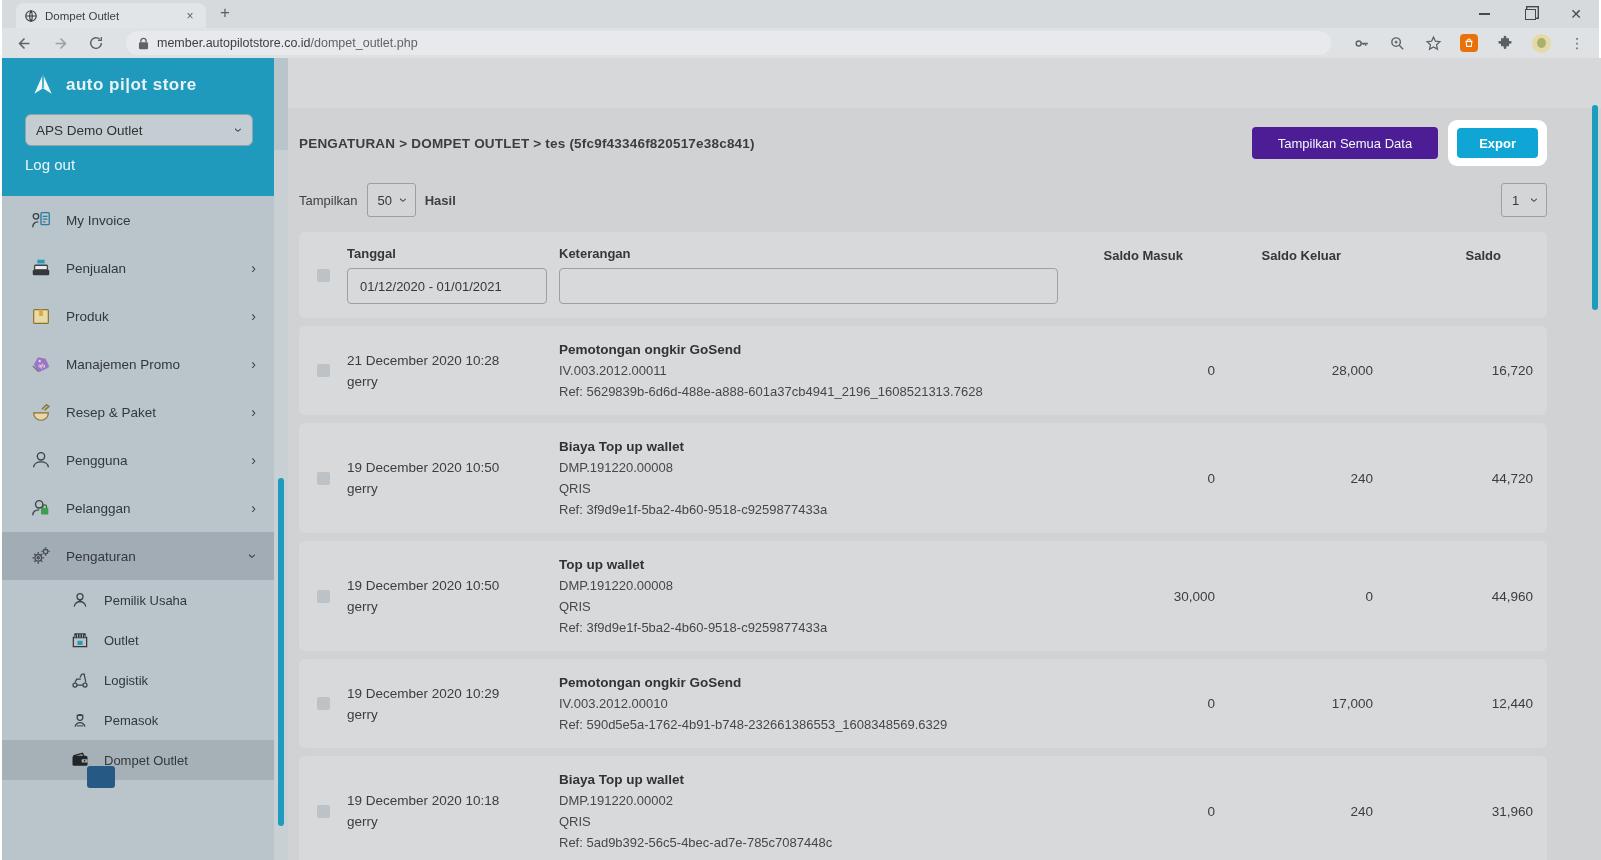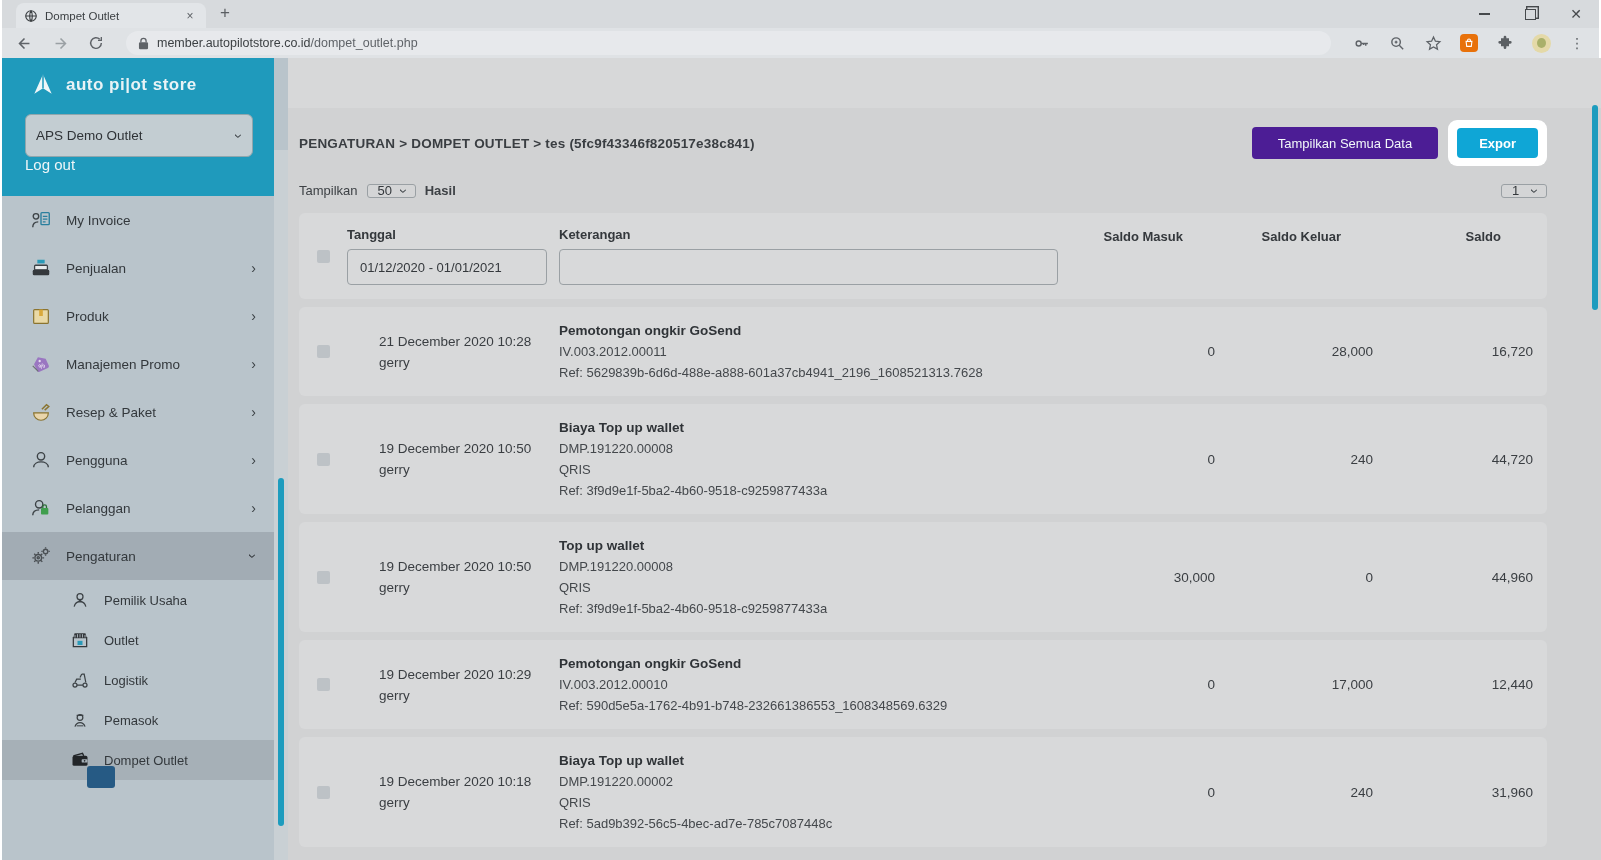--- a/index.html
+++ b/index.html
@@ -29,21 +29,21 @@
   .avatar-c::after { content:""; position:absolute; left:5px; top:4px; width:9px; height:10px; border-radius:50%; background:#a9b06a; }
   .kebab { color:#5f6368; font-size:14px; letter-spacing:0; }
 
   
   .sidebar { position:absolute; left:0; top:58px; width:286px; height:802px; background:#b9c4cb; }
   .sb-gutter { position:absolute; right:0; top:92px; width:14px; height:710px; background:#c9d0d4; }
   .sb-thumb { position:absolute; right:4px; top:420px; width:6px; height:348px; background:#1d9cbe; border-radius:3px; }
   .sb-head { position:absolute; left:0; top:0; width:272px; height:138px; background:#1f9abc; color:#eef6f8; }
   .logo-row { display:flex; align-items:center; gap:10px; padding:14px 0 0 28px; }
   .brand { font-size:17px; font-weight:bold; letter-spacing:0.5px; color:#e9f3f6; }
-  .outlet-select { position:absolute; left:23px; top:56px; width:228px; height:43px; background:#c3cdd2; border:1px solid #8fa6ad; border-radius:6px; display:flex; align-items:center; padding:0 10px; color:#2f3337; font-size:13.5px; }
+  .outlet-select { position:absolute; left:23px; top:56px; width:228px; height:32px; background:#c3cdd2; border:1px solid #8fa6ad; border-radius:6px; display:flex; align-items:center; padding:0 10px; color:#2f3337; font-size:13.5px; }
   .outlet-select .chev { margin-left:auto; }
   .logout { position:absolute; left:23px; top:98px; font-size:15px; color:#eef6f8; }
 
   .sb-menu { position:absolute; left:0; top:138px; width:272px; }
   .sb-item { height:48px; display:flex; align-items:center; padding:0 18px 0 28px; gap:14px; color:#33383c; font-size:13.5px; }
   .sb-item.selected { background:#a2acb4; }
   .sb-sub { height:40px; display:flex; align-items:center; padding:0 18px 0 68px; gap:14px; color:#33383c; font-size:13px; }
   .sb-sub.selected { background:#a6b0b7; }
   .sb-ic { width:22px; height:22px; display:flex; align-items:center; justify-content:center; flex:none; }
   .sb-ic-s { width:20px; height:20px; display:flex; align-items:center; justify-content:center; flex:none; }
@@ -60,39 +60,39 @@
   .topband { position:absolute; left:0; top:0; width:100%; height:50px; background:#d7d8d9; }
   .header-row { position:relative; display:flex; align-items:center; padding-top:62px; }
   .breadcrumb { font-size:13.5px; font-weight:bold; color:#3a3e42; letter-spacing:0.2px; }
   .actions { margin-left:auto; display:flex; align-items:center; }
   .btn-teal { height:32px; background:#4c1d95; color:#f2f8fa; border:none; border-radius:4px; font-size:13px; font-family:inherit; padding:0 26px; }
   .export-ring { background:#ffffff; border-radius:9px; padding:8px 9px; margin-left:10px; }
   .btn-export { height:30px; background:#0fa6d6; color:#ffffff; border:none; border-radius:4px; font-size:13px; font-weight:bold; font-family:inherit; padding:0 22px; }
 
   .controls-row { display:flex; align-items:center; margin-top:17px; gap:9px; }
   .ctl-label { font-size:13px; color:#3d4145; }
-  .mini-select { height:14px; border:1px solid #9aa0a4; border-radius:3px; background:#d4d5d6; display:flex; align-items:center; gap:10px; padding:0 8px 0 10px; font-size:13px; color:#34383c; }
+  .mini-select { height:34px; border:1px solid #9aa0a4; border-radius:3px; background:#d4d5d6; display:flex; align-items:center; gap:10px; padding:0 8px 0 10px; font-size:13px; color:#34383c; }
   .page-select { margin-left:auto; width:46px; justify-content:space-between; }
 
   .card { background:#d8d9da; border-radius:6px; }
   .tgrid { display:grid; grid-template-columns:48px 212px 1fr 150px 158px 160px; align-items:center; }
   .thead { margin-top:15px; padding:14px 0; align-items:start; }
   .thead .cbx-cell { align-self:center; }
   .flt-label { font-size:13px; font-weight:bold; color:#34383c; margin-bottom:7px; display:block; }
   .flt-input { height:36px; border:1px solid #9aa0a4; border-radius:4px; background:transparent; font-family:inherit; font-size:13px; color:#34383c; padding:0 12px; outline:none; }
   .flt-date { width:200px; }
   .flt-ket { width:96%; }
   .col-h { font-size:13px; font-weight:bold; color:#34383c; text-align:right; padding-right:46px; margin-top:2px; }
 
   .cbx-cell { display:flex; justify-content:center; }
   .cbx { width:13px; height:13px; background:#bdc2c6; border-radius:2px; }
 
   .trow { margin-top:8px; padding:13px 0; }
   .trow:first-of-type { margin-top:14px; }
-  .date-cell { font-size:13.5px; color:#3a3e42; line-height:21px;margin-left:32px; }
+  .date-cell { font-size:13.5px; color:#3a3e42; line-height:21px; }
   .desc-cell { font-size:13px; color:#44484c; line-height:21px; padding-right:20px; }
   .desc-title { font-size:13.5px; font-weight:bold; color:#2f3337; }
   .desc-line:empty { display:none; }
   .amt { font-size:13.5px; color:#3a3e42; text-align:right; padding-right:14px; }
 
   .main-thumb { position:absolute; right:1px; top:105px; width:6px; height:205px; background:#1d9cbe; border-radius:3px; }
 
   svg { display:block; }
 </style>
 </head>

